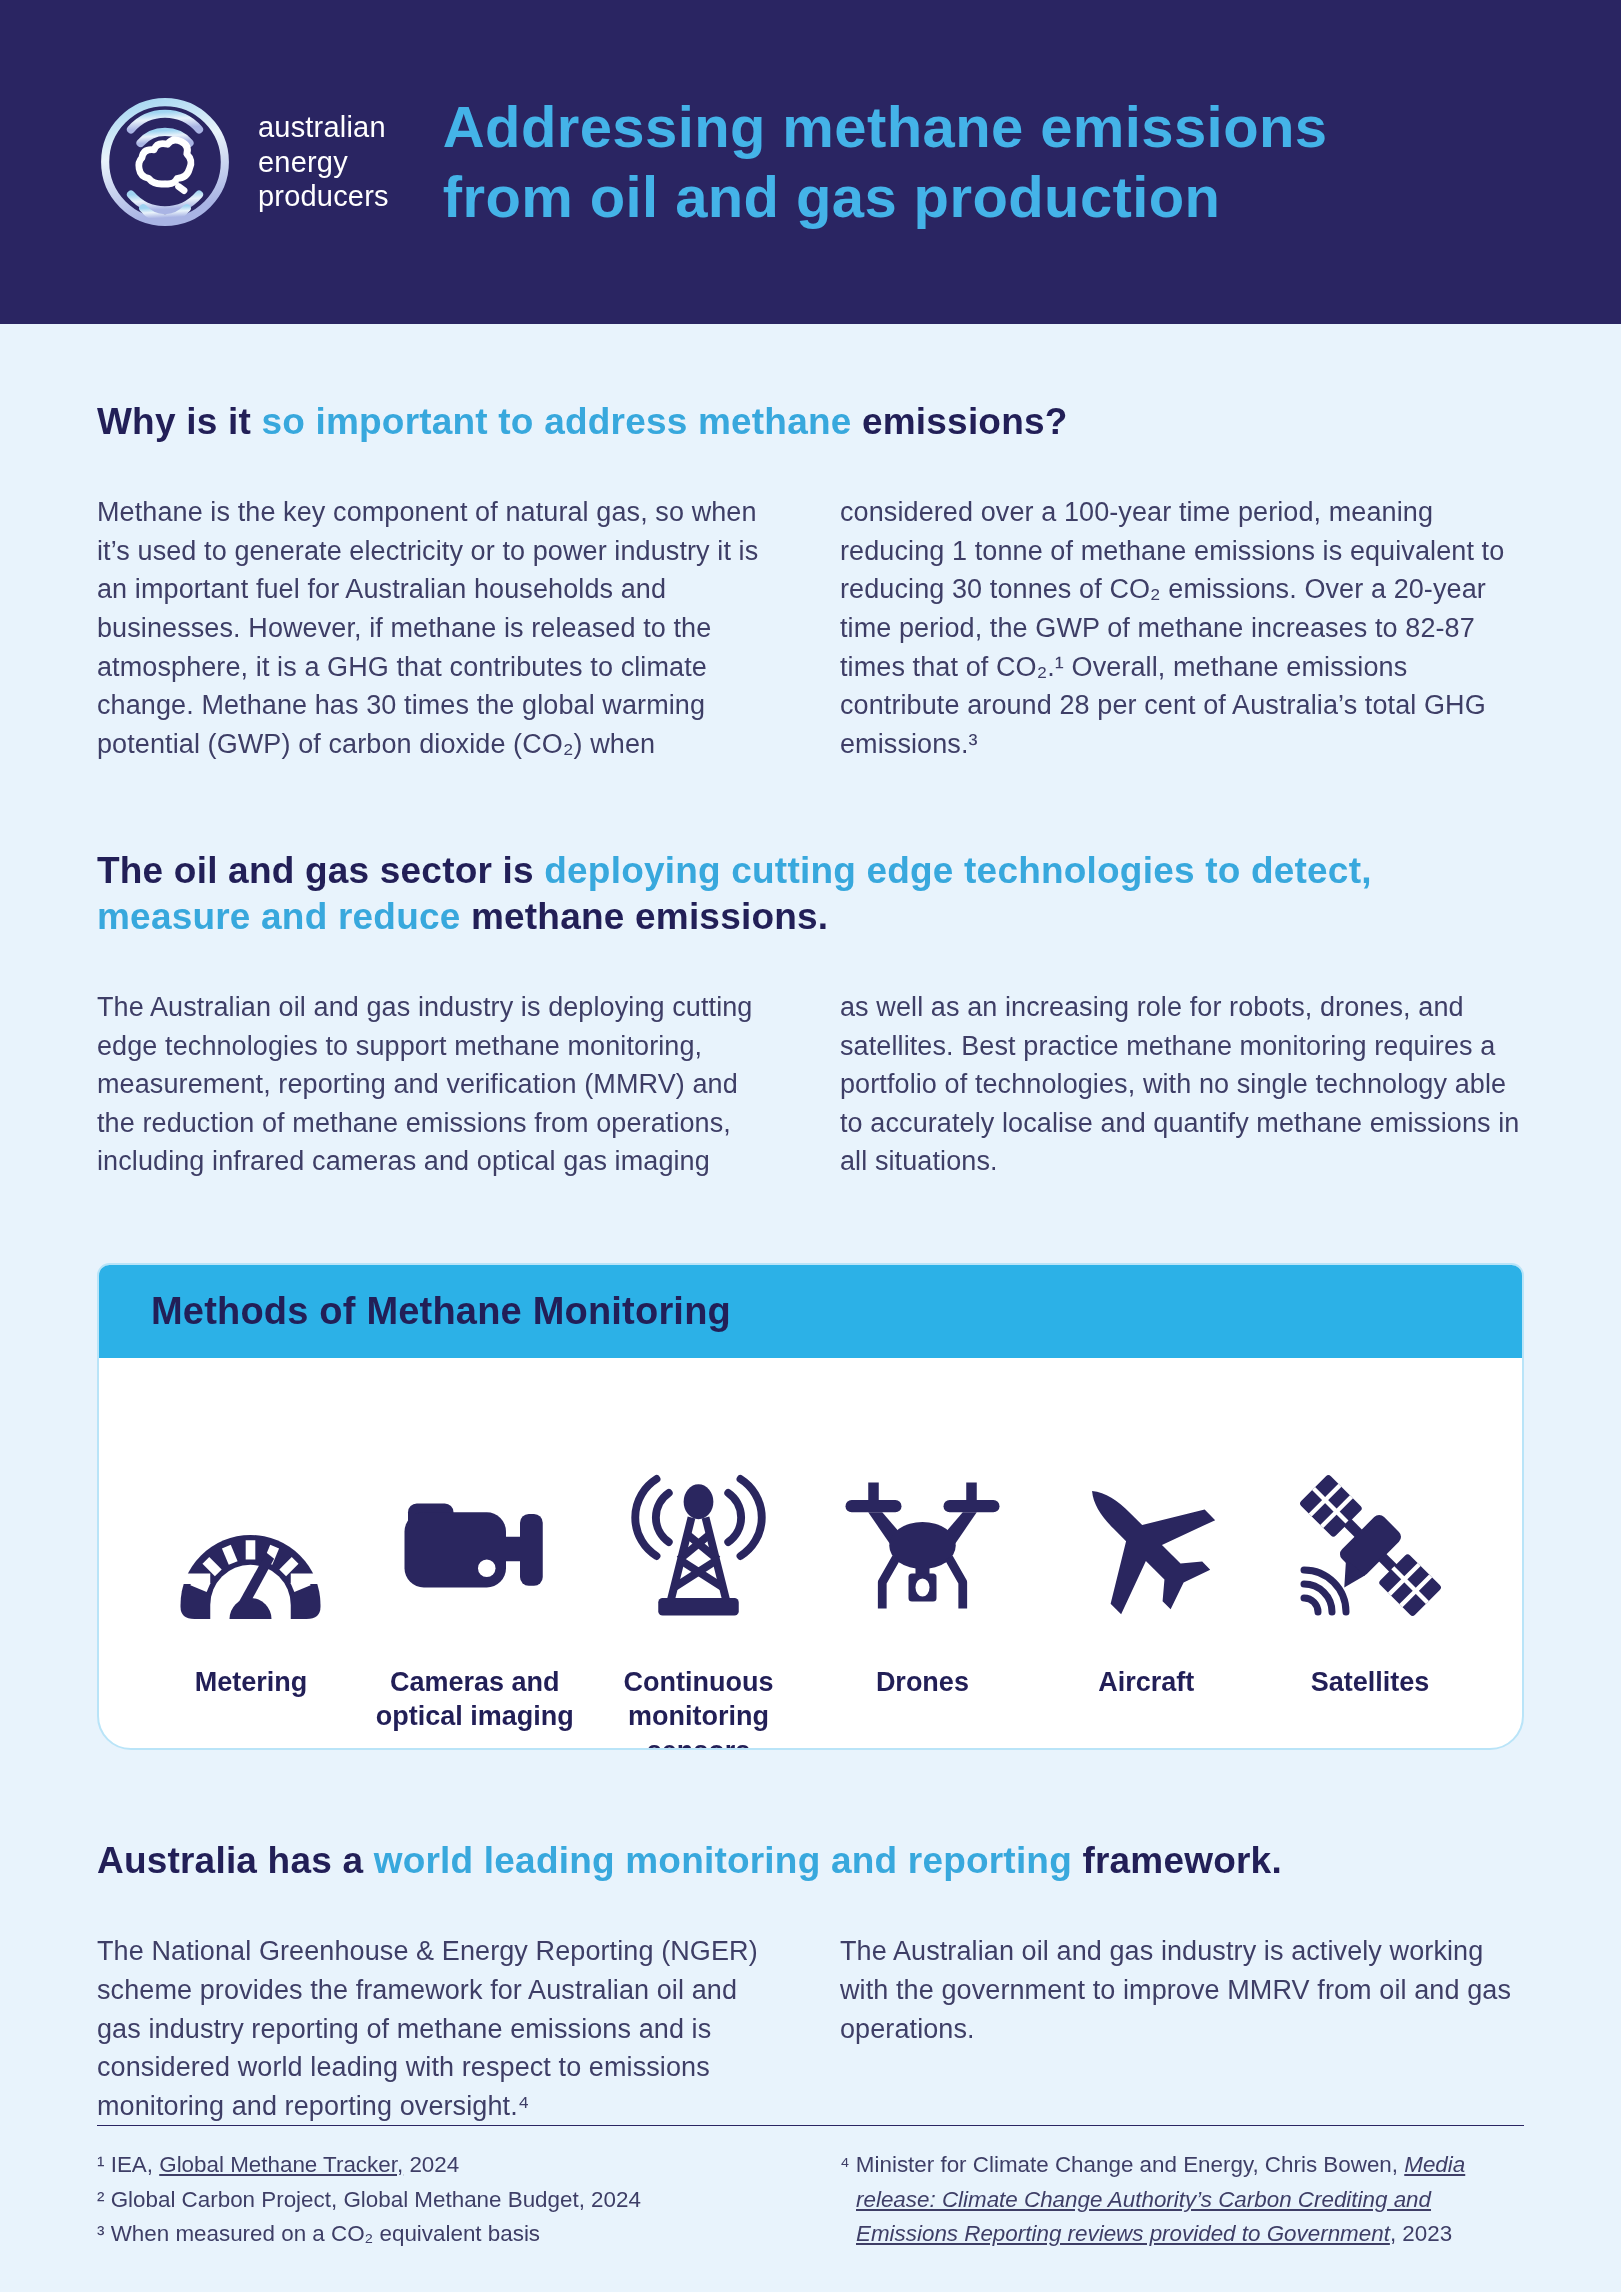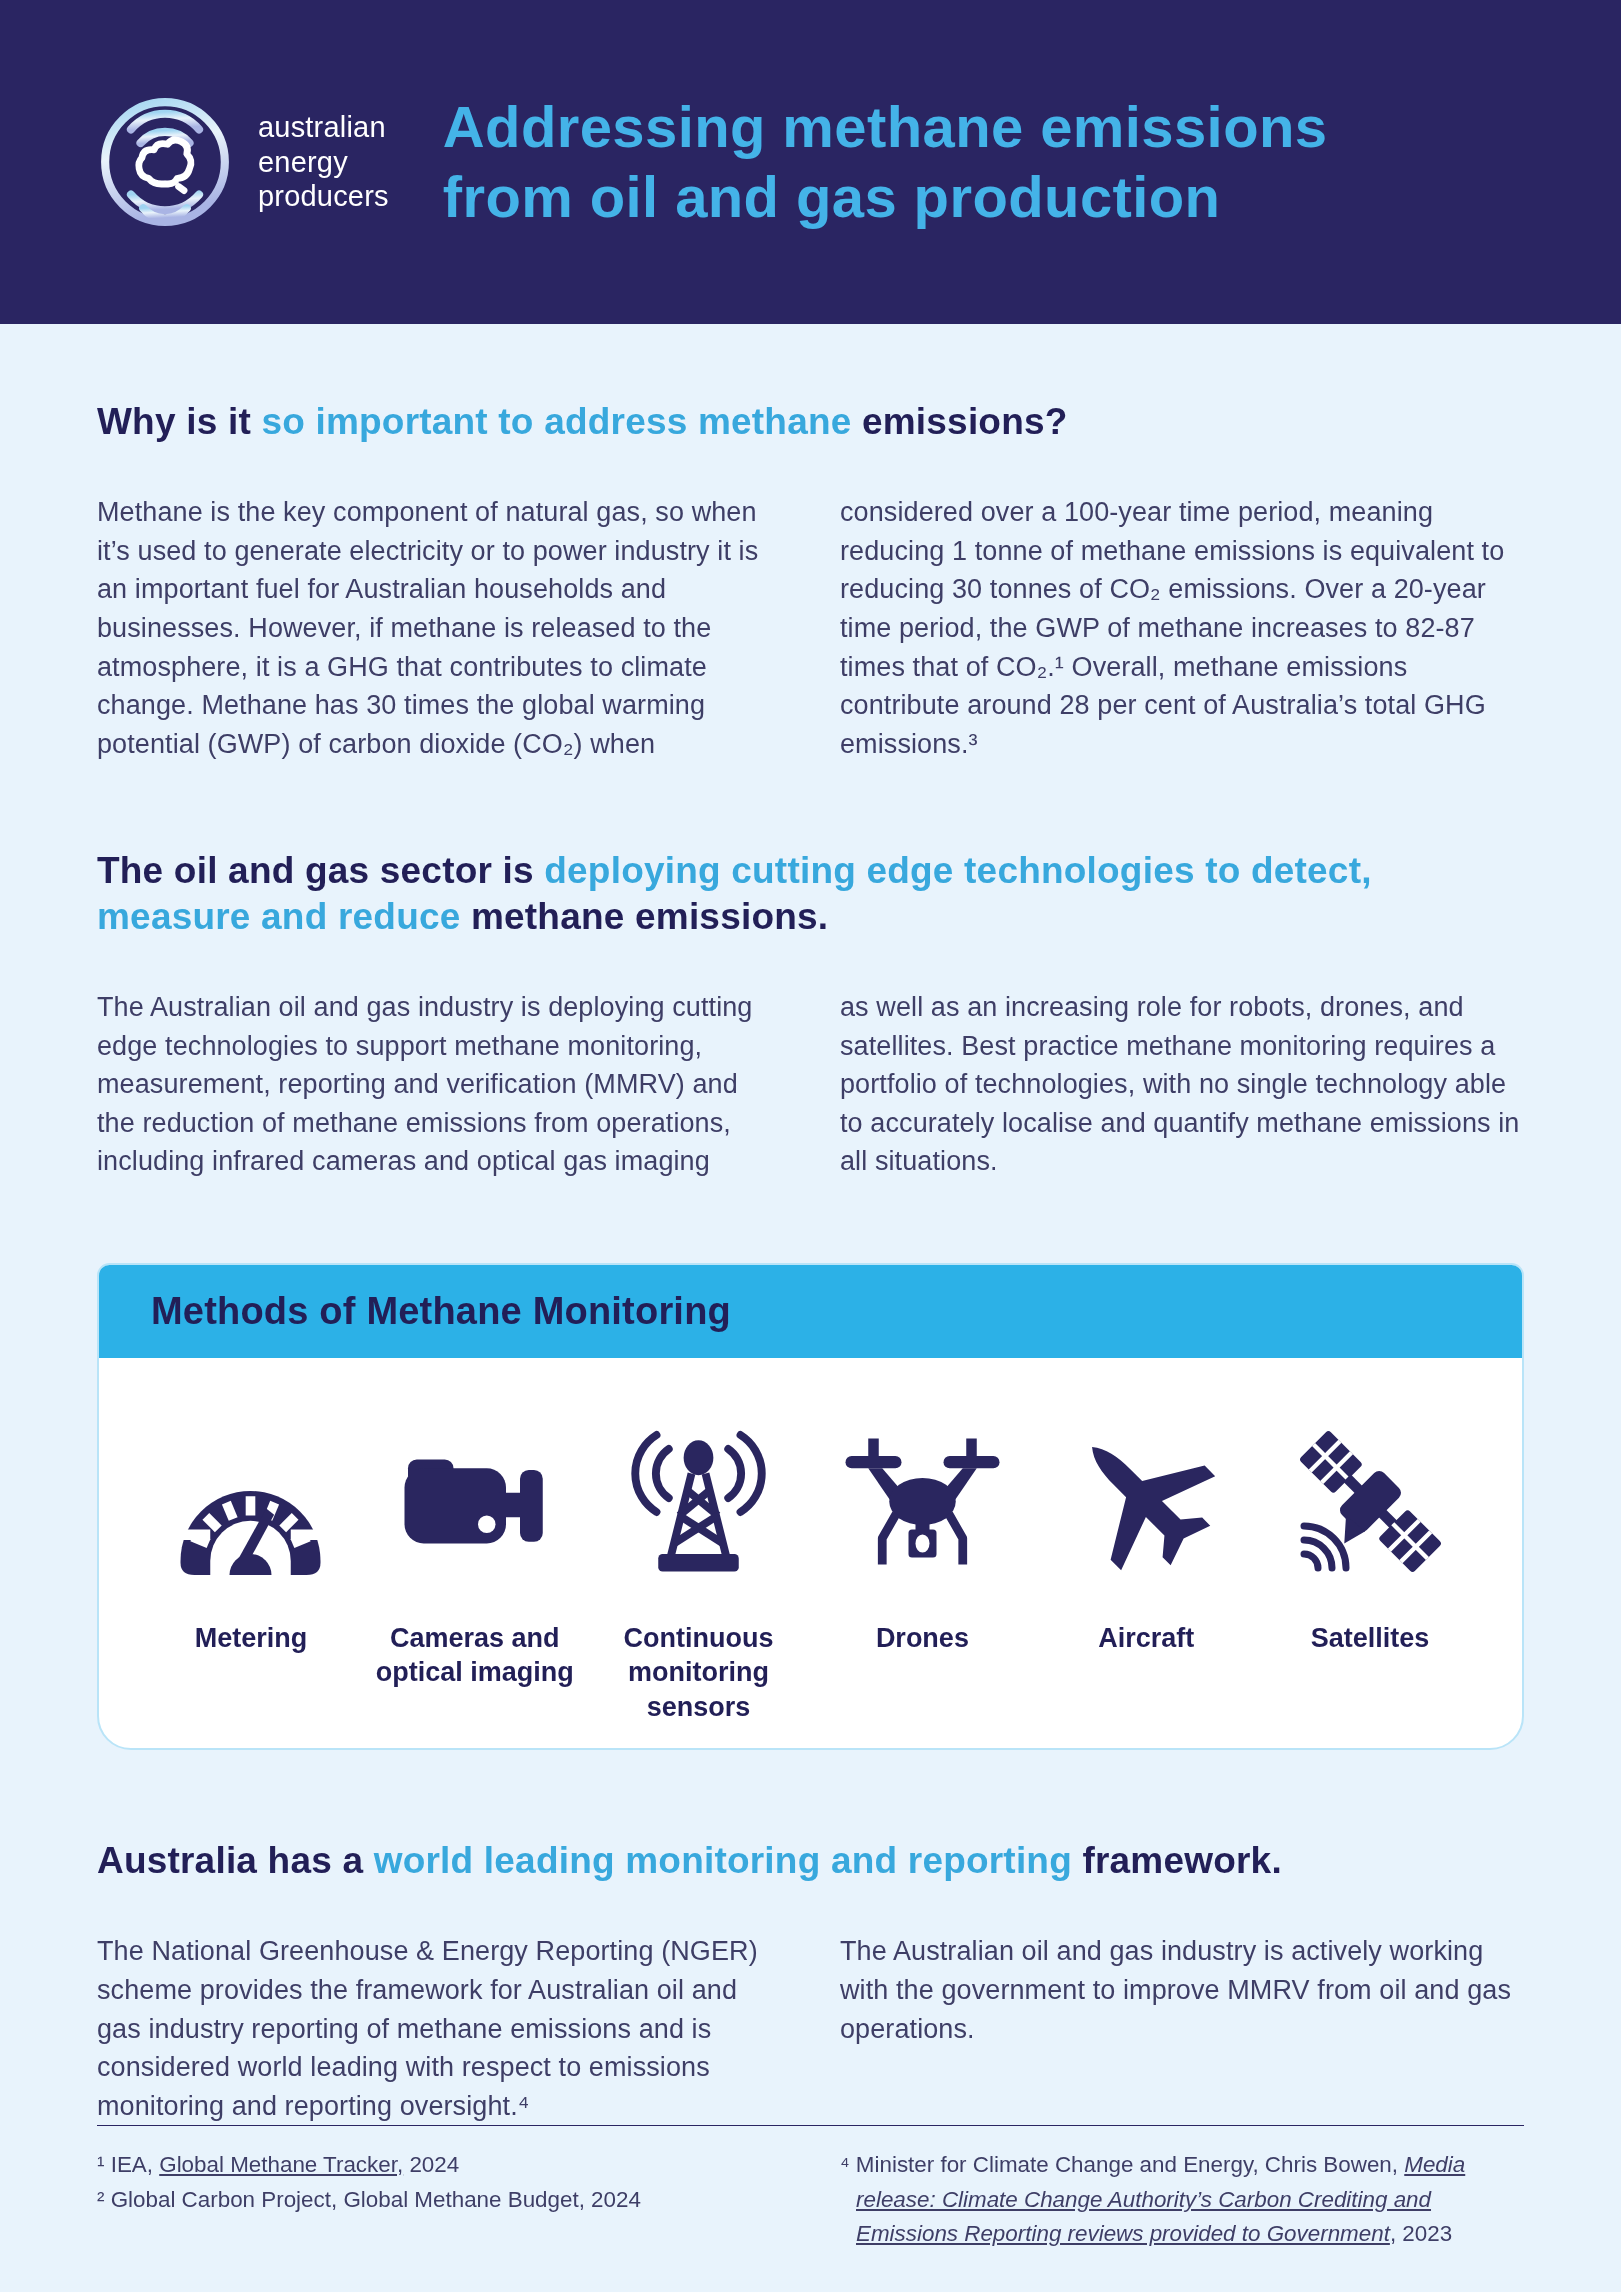--- a/index.html
+++ b/index.html
@@ -41,21 +41,21 @@
     background:#ffffff;
     border:2.7px solid #b9e4f8;
     border-radius:12.5px 12.5px 34px 34px;
     overflow:hidden;
   }
   .mbox-bar{
     background:#2cb1e7;height:93px;
     display:flex;align-items:center;padding-left:52px;
   }
   .mbox-title{font-size:38px;font-weight:700;color:#221f57;letter-spacing:0.2px;}
-  .methods{display:flex;padding:47px 40px 59px;}
+  .methods{display:flex;padding:47px 40px 59px;margin-top:44px;}
   .method{flex:1;display:flex;flex-direction:column;align-items:center;}
   .micon{height:193px;display:flex;align-items:center;justify-content:center;width:100%;}
   .mlabel{
     margin-top:23px;font-size:27px;font-weight:700;color:#221f57;
     text-align:center;line-height:1.27;max-width:202px;
   }
   
   .footer{margin-top:auto;}
   .footrule{border-top:1.8px solid #2a2562;}
   .foot-cols{display:flex;gap:59px;margin-top:21.5px;}
@@ -256,20 +256,21 @@
     <div class="col">The National Greenhouse &amp; Energy Reporting (NGER) scheme provides the framework for Australian oil and gas industry reporting of methane emissions and is considered world leading with respect to emissions monitoring and reporting oversight.⁴</div>
     <div class="col">The Australian oil and gas industry is actively working with the government to improve MMRV from oil and gas operations.</div>
   </div>
 
   <div class="footer">
     <div class="footrule"></div>
     <div class="foot-cols">
       <div class="foot-col">
         <p><span>¹ IEA, </span><span class="fn-link">Global Methane Tracker,</span><span> 2024</span></p>
         <p>² Global Carbon Project, Global Methane Budget, 2024</p>
+        <p>³ When measured on a CO₂ equivalent basis</p>
       </div>
       <div class="foot-col">
         <p><span>⁴ Minister for Climate Change and Energy, Chris Bowen, </span><span class="fn-link italic">Media release: Climate Change Authority’s Carbon Crediting and Emissions Reporting reviews provided to Government</span><span>, 2023</span></p>
       </div>
     </div>
   </div>
 
 </div>
 
 

